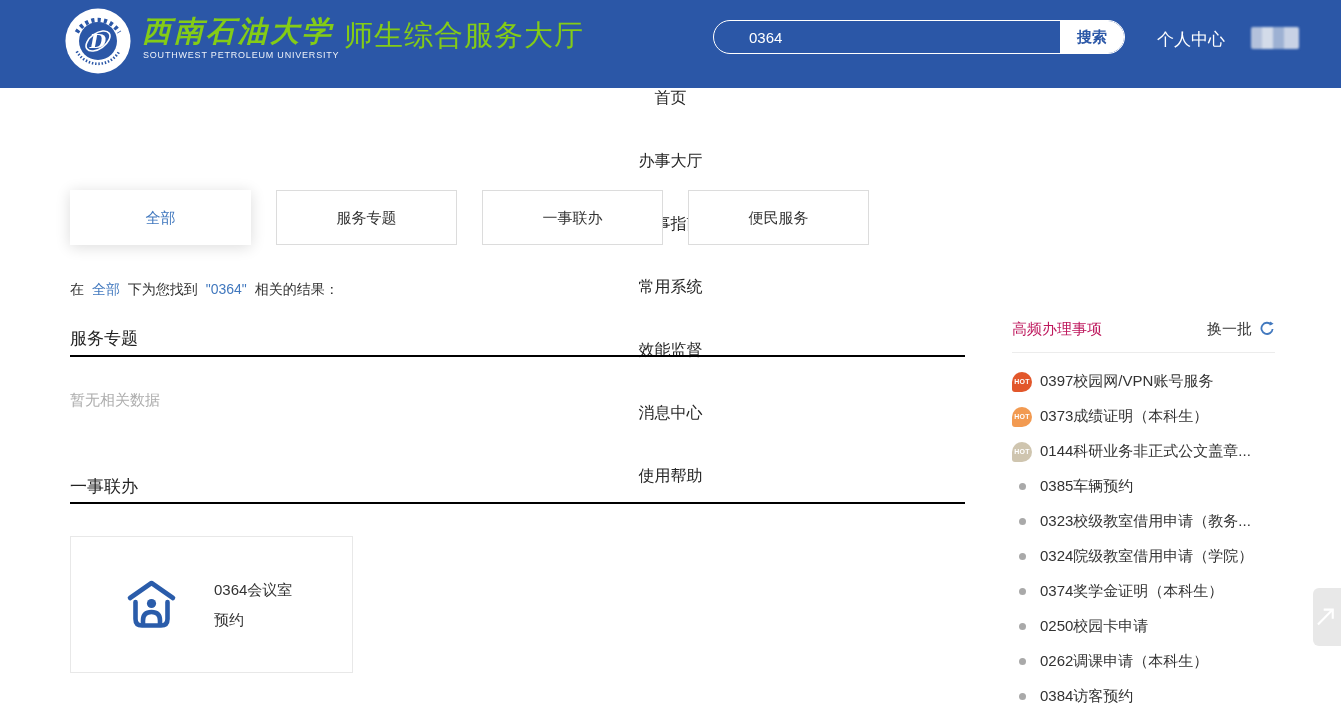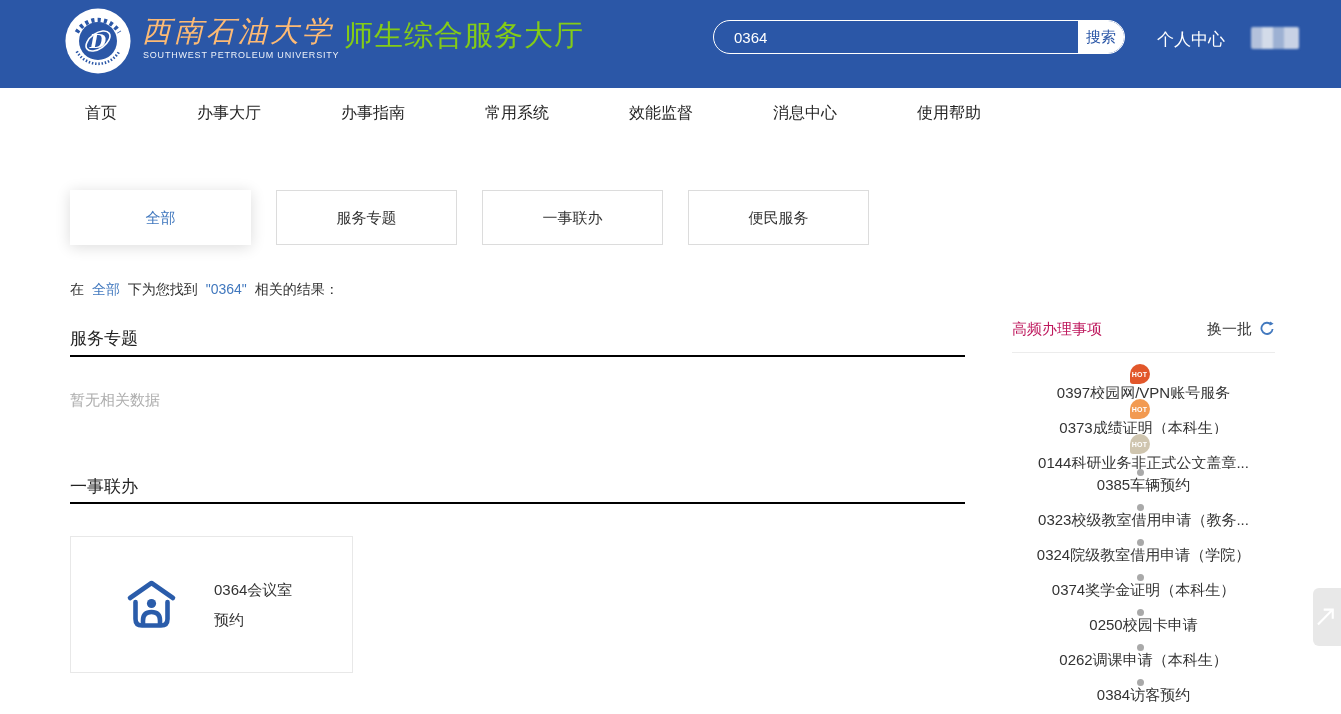--- a/index.html
+++ b/index.html
@@ -4,40 +4,40 @@
 <style>
   * { margin:0; padding:0; box-sizing:border-box; }
   html,body { width:1341px; height:714px; background:#fff; overflow:hidden;
               font-family:"Liberation Sans", sans-serif; }
   .stage { position:relative; width:1341px; height:714px; background:#fff; }
 
   
   .header { position:absolute; left:0; top:0; width:1341px; height:88px; background:#2b57a7; }
   .logo { position:absolute; left:65px; top:8px; width:66px; height:66px; }
   .brand-cn { position:absolute; left:142px; top:12px; width:200px;
-              font-family:"DejaVu Serif", serif; font-style:italic; font-weight:normal;
-              font-size:29px; color:#fdba74; letter-spacing:3px; white-space:nowrap; }
+              font-family:"DejaVu Serif", serif; font-style:italic; font-weight:bold;
+              font-size:29px; color:#84cc16; letter-spacing:3px; white-space:nowrap; }
   .brand-en { position:absolute; left:143px; top:50px; font-size:9px; color:#eef2f9;
               letter-spacing:0.8px; white-space:nowrap; }
   .portal-title { position:absolute; left:344px; top:16px; font-size:29px; color:#84cc16;
                   letter-spacing:1px; white-space:nowrap; }
   .search-wrap { position:absolute; left:713px; top:20px; width:412px; height:34px;
                  border:1px solid #ffffff; border-radius:17px; display:flex; overflow:hidden; }
   .search-input { flex:1; background:transparent; border:none; outline:none; color:#ffffff;
-                  font-size:15px; padding-left:20px; font-family:"Liberation Sans",sans-serif; }
-  .search-btn { width:46px; background:#ffffff; color:#2b57a7; border:none; font-size:15px;
-                cursor:pointer; font-family:"Liberation Sans",sans-serif; }
+                  font-size:15px; padding-left:35px; font-family:"Liberation Sans",sans-serif; }
+  .search-btn { width:64px; background:#ffffff; color:#2b57a7; border:none; font-size:15px;
+                cursor:pointer; font-family:"Liberation Sans",sans-serif;font-weight:bold; }
   .personal { position:absolute; left:1157px; top:28px; color:#ffffff; font-size:17px; cursor:pointer; }
   .user-blur { position:absolute; left:1251px; top:27px; width:48px; height:22px; border-radius:2px;
                background:repeating-linear-gradient(90deg,#b3c1db 0 11px,#d3dbe9 11px 22px,#9db1d3 22px 33px,#c8d2e5 33px 48px);
                filter:blur(1.3px); cursor:pointer; }
 
   
   .nav { position:absolute; left:0; top:88px; width:1341px; height:50px; background:#fff;
-         display:flex; align-items:center; padding-left:85px; gap:80px; }
+         display:flex; align-items:center; gap:42px;flex-direction:column; }
   .nav-item { font-size:16px; color:#262626; cursor:pointer; white-space:nowrap; }
 
   
   .tabs { position:absolute; left:70px; top:190px; display:flex; gap:25px; }
   .tab { width:181px; height:55px; line-height:53px; text-align:center; font-size:15px;
          color:#333; background:#fff; border:1px solid #dcdcdc; cursor:pointer; }
   .tab.active { border:none; line-height:55px; color:#4178be; box-shadow:0 2px 14px rgba(0,0,0,0.14); }
 
   
   .result-line { position:absolute; left:70px; top:281px; font-size:14px; color:#333; }
@@ -55,21 +55,21 @@
           padding-left:52px; cursor:pointer;gap:8px; }
   .card-text { margin-left:26px; font-size:15px; color:#333; line-height:30px; }
 
   
   .sidebar { position:absolute; left:1012px; top:319px; width:263px; }
   .side-head { display:flex; justify-content:space-between; align-items:center; height:20px; }
   .side-title { font-size:15px; color:#be185d; }
   .refresh { display:flex; align-items:center; gap:7px; font-size:15px; color:#333; cursor:pointer;text-align:center; }
   .side-divider { margin-top:13px; border-bottom:1px solid #ececec; }
   .side-list { margin-top:11px; }
-  .side-row { height:35px; display:flex; align-items:center; cursor:pointer;flex-direction:column; }
+  .side-row { height:35px; display:flex; align-items:center; cursor:pointer; }
   .hot-badge { width:20px; height:20px; border-radius:50% 50% 50% 3px; margin-right:8px;
                color:#fff; font-size:7px; font-weight:bold; display:flex; align-items:center;
                justify-content:center; flex:0 0 20px; letter-spacing:0.3px; }
   .bullet { width:7px; height:7px; border-radius:50%; background:#a9a9a9; margin-left:7px;
             margin-right:14px; flex:0 0 7px; }
   .side-label { font-size:15px; color:#333; white-space:nowrap; overflow:hidden; }
 
   
   .float-btn { position:absolute; left:1313px; top:588px; width:28px; height:58px;
                background:#e8e8e8; border-radius:6px 0 0 6px; cursor:pointer;

